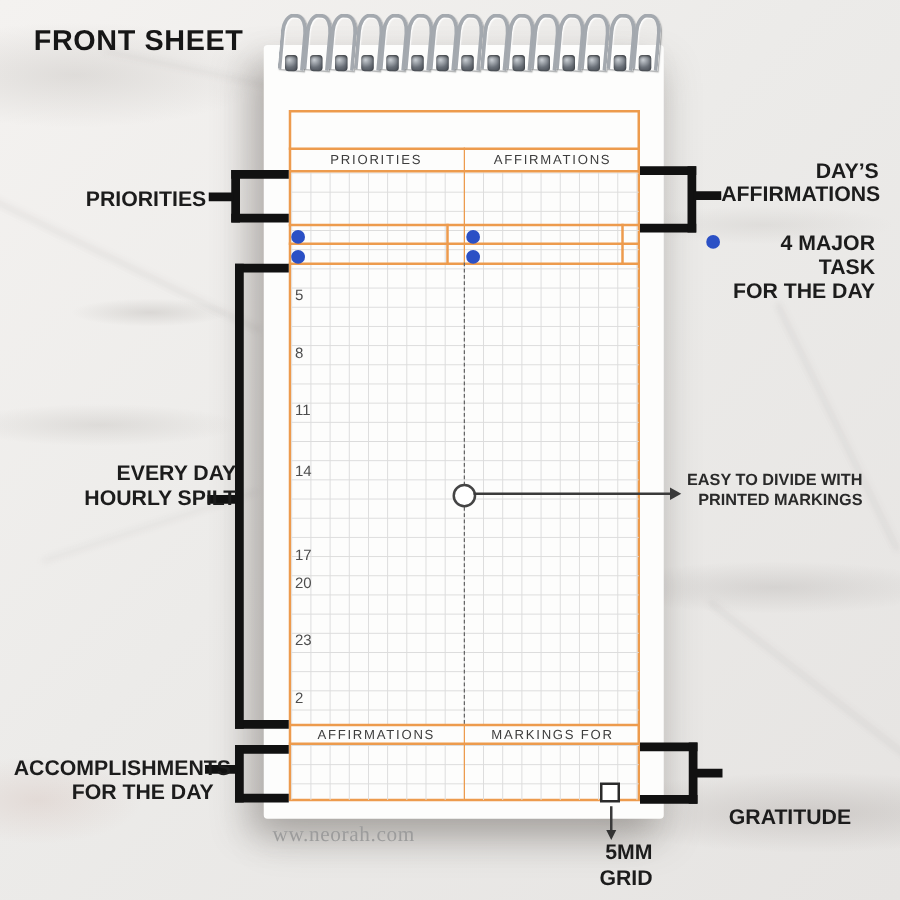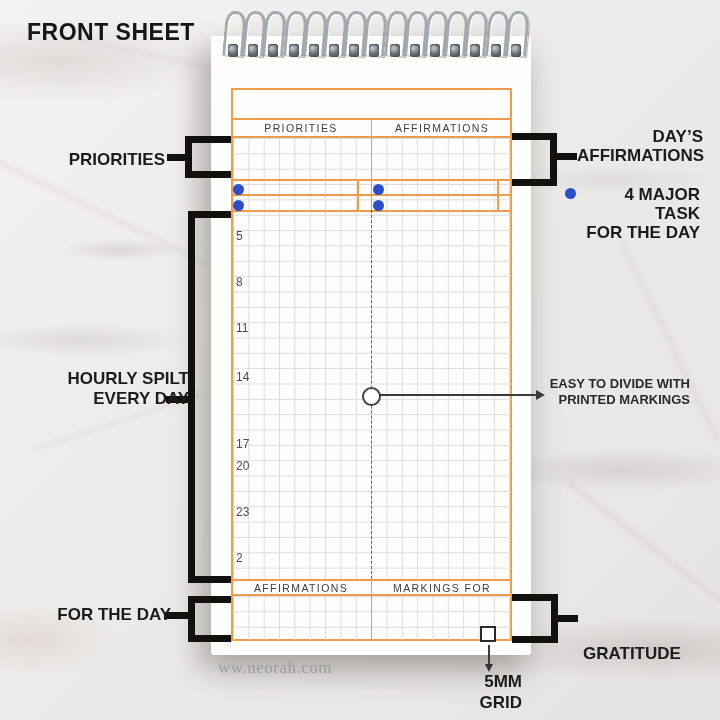--- a/index.html
+++ b/index.html
@@ -189,28 +189,29 @@
   <div class="callout" style="left:577px;top:127px;width:126px;">
     <span>DAY’S</span>
     <span>AFFIRMATIONS</span>
   </div>
   <div class="task-dot" style="left:565px;top:188px;"></div>
   <div class="callout" style="left:580px;top:185px;width:120px;">
     <span>4 MAJOR TASK</span>
     <span>FOR THE DAY</span>
   </div>
   <div class="callout" style="left:29px;top:369px;width:160px;line-height:20px;">
+    <span>EVERY DAY</span>
     <span>HOURLY SPILT</span>
-    <span>EVERY DAY</span>
   </div>
   <div class="callout sm" style="left:545px;top:376px;width:145px;">
     <span>EASY TO DIVIDE WITH</span>
     <span>PRINTED MARKINGS</span>
   </div>
   <div class="callout" style="left:11px;top:605px;width:160px;">
+    <span>ACCOMPLISHMENTS</span>
     <span>FOR THE DAY</span>
   </div>
   <div class="callout" style="left:583px;top:644px;width:110px;text-align:left;">
     <span>GRATITUDE</span>
   </div>
   <div class="callout" style="left:462px;top:671px;width:60px;line-height:21px;">
     <span>5MM</span>
     <span>GRID</span>
   </div>
 

